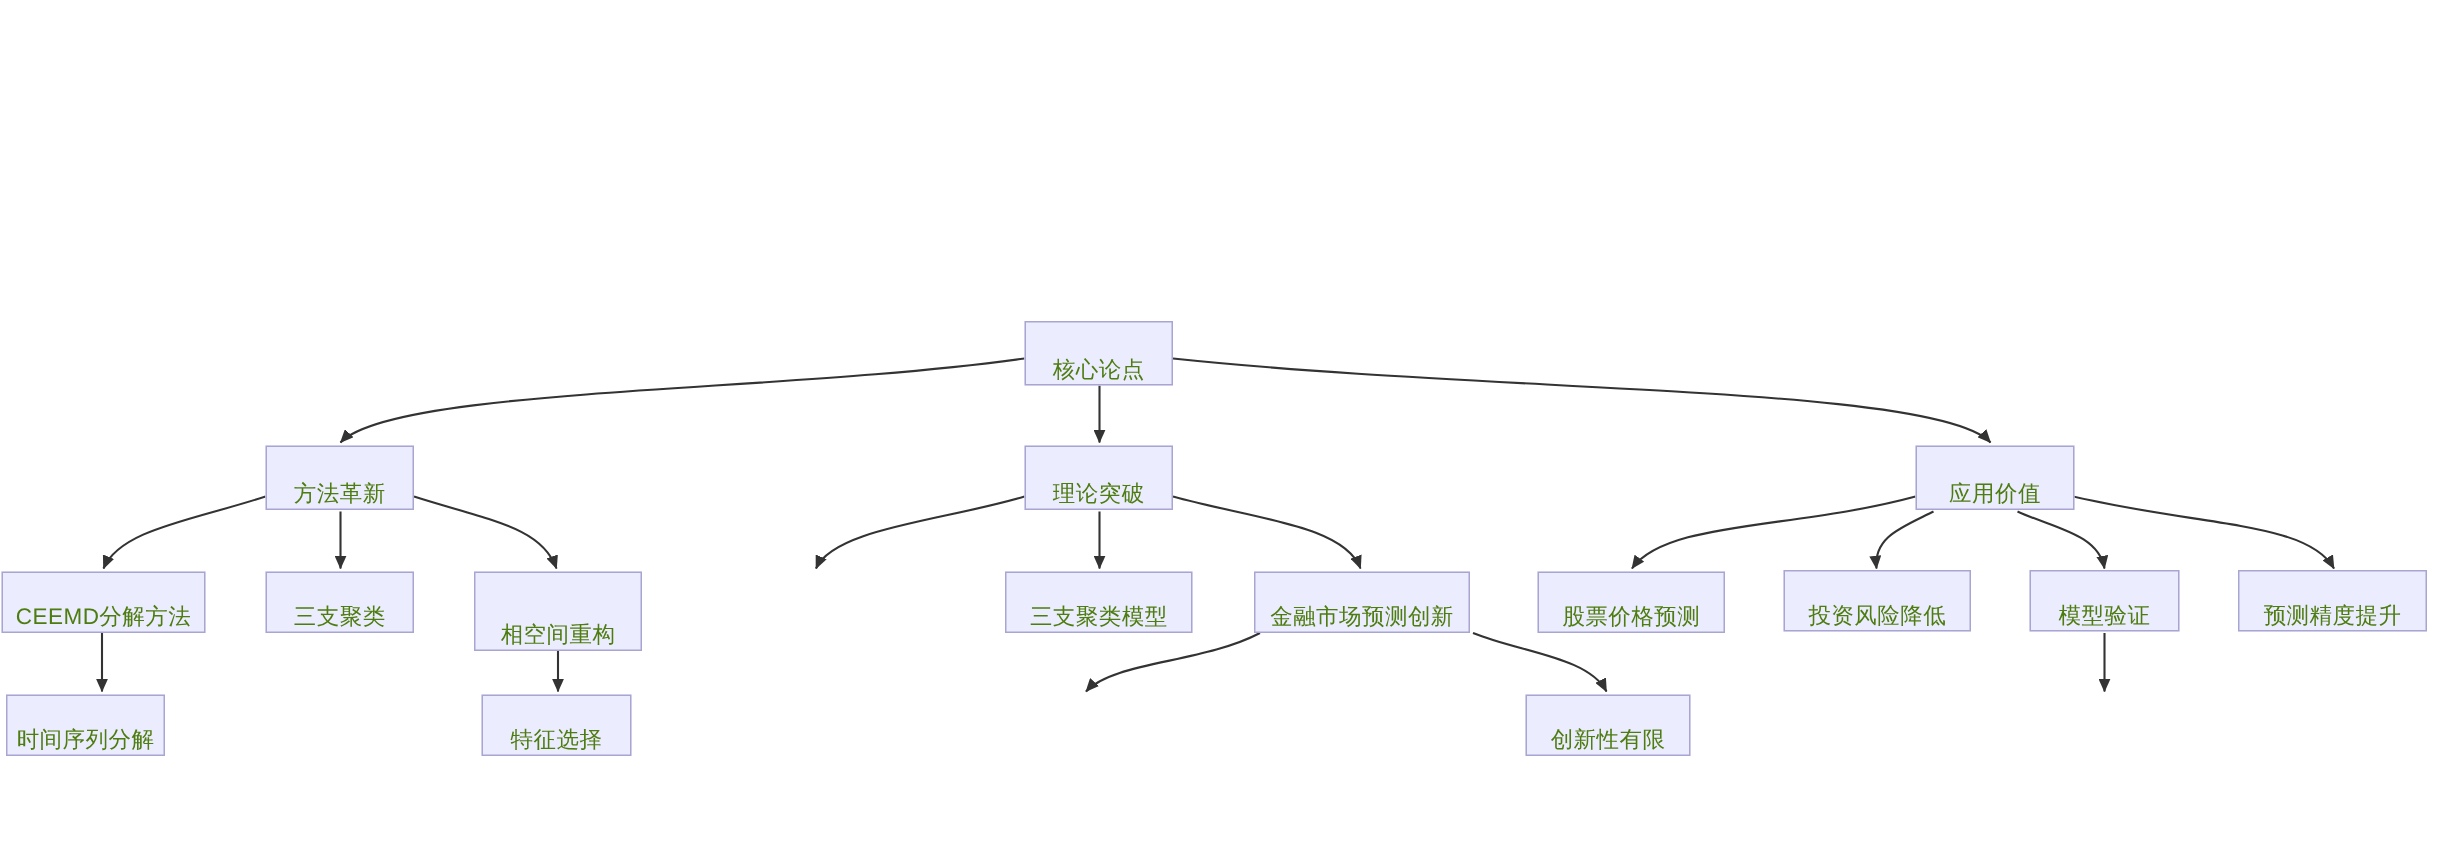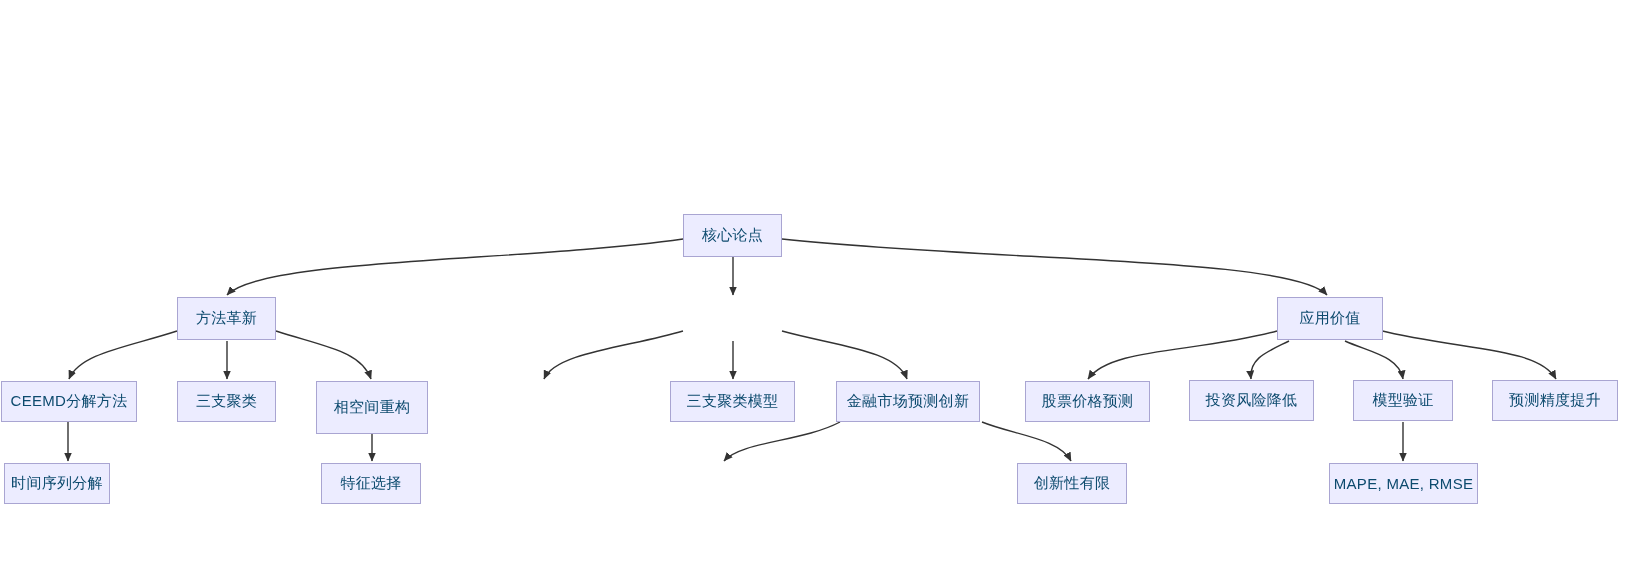--- a/index.html
+++ b/index.html
@@ -25,23 +25,23 @@
   .edge {
     fill: none;
     stroke: #333333;
     stroke-width: 1.4px;
   }
   .node {
     position: absolute;
     box-sizing: border-box;
     background: #ECECFF;
     border: 1px solid #A9A5D2;
-    color: #0c4a6e;
+    color: #4d7c0f;
     display: flex;
-    align-items: center;
+    align-items: flex-end;
     justify-content: center;
     font-size: 15px;
     white-space: nowrap;
     letter-spacing: 0.3px;
   }
 </style>
 </head>
 <body>
 
 <div id="canvas">
@@ -72,20 +72,23 @@
     <path class="edge" d="M 1403 422 L 1403 461" marker-end="url(#arrow)"></path>
   </svg>
 
   <div class="node" style="left:683px; top:214px; width:99px; height:43px">
     <span>核心论点</span>
   </div>
 
   <div class="node" style="left:177px; top:297px; width:99px; height:43px">
     <span>方法革新</span>
   </div>
+  <div class="node" style="left:683px; top:297px; width:99px; height:43px">
+    <span>理论突破</span>
+  </div>
   <div class="node" style="left:1277px; top:297px; width:106px; height:43px">
     <span>应用价值</span>
   </div>
 
   <div class="node" style="left:1px; top:381px; width:136px; height:41px">
     <span>CEEMD分解方法</span>
   </div>
   <div class="node" style="left:177px; top:381px; width:99px; height:41px">
     <span>三支聚类</span>
   </div>
@@ -113,17 +116,14 @@
 
   <div class="node" style="left:4px; top:463px; width:106px; height:41px">
     <span>时间序列分解</span>
   </div>
   <div class="node" style="left:321px; top:463px; width:100px; height:41px">
     <span>特征选择</span>
   </div>
   <div class="node" style="left:1017px; top:463px; width:110px; height:41px">
     <span>创新性有限</span>
   </div>
-  <div class="node" style="left:1329px; top:463px; width:149px; height:41px">
-    <span>MAPE, MAE, RMSE</span>
-  </div>
 
 </div>
 
 </body></html>

